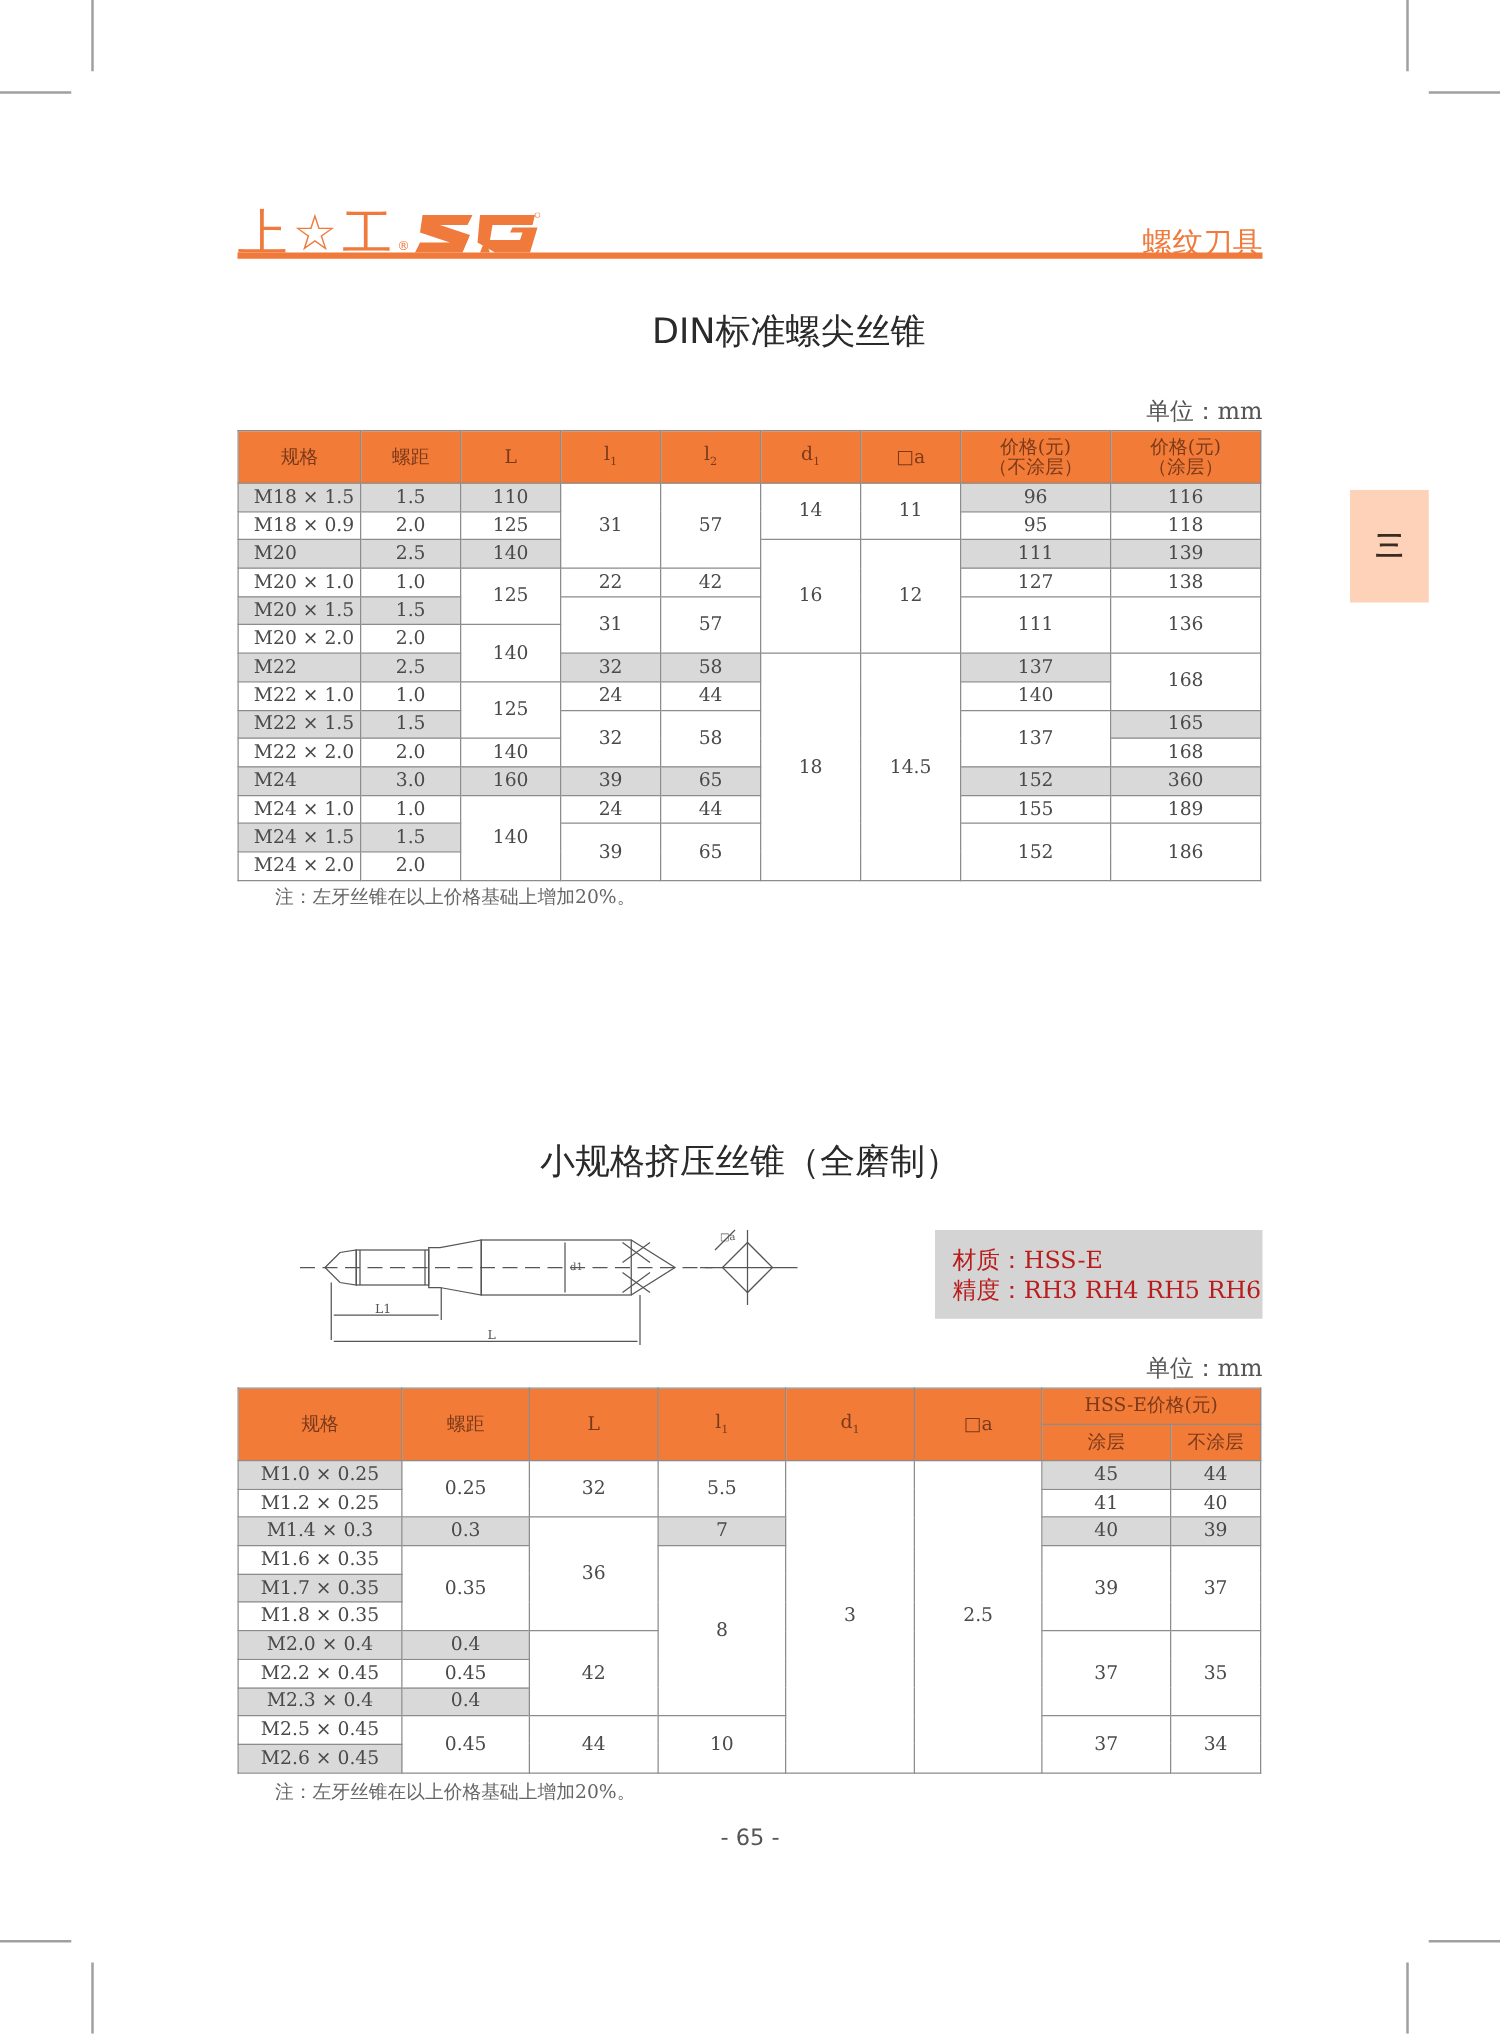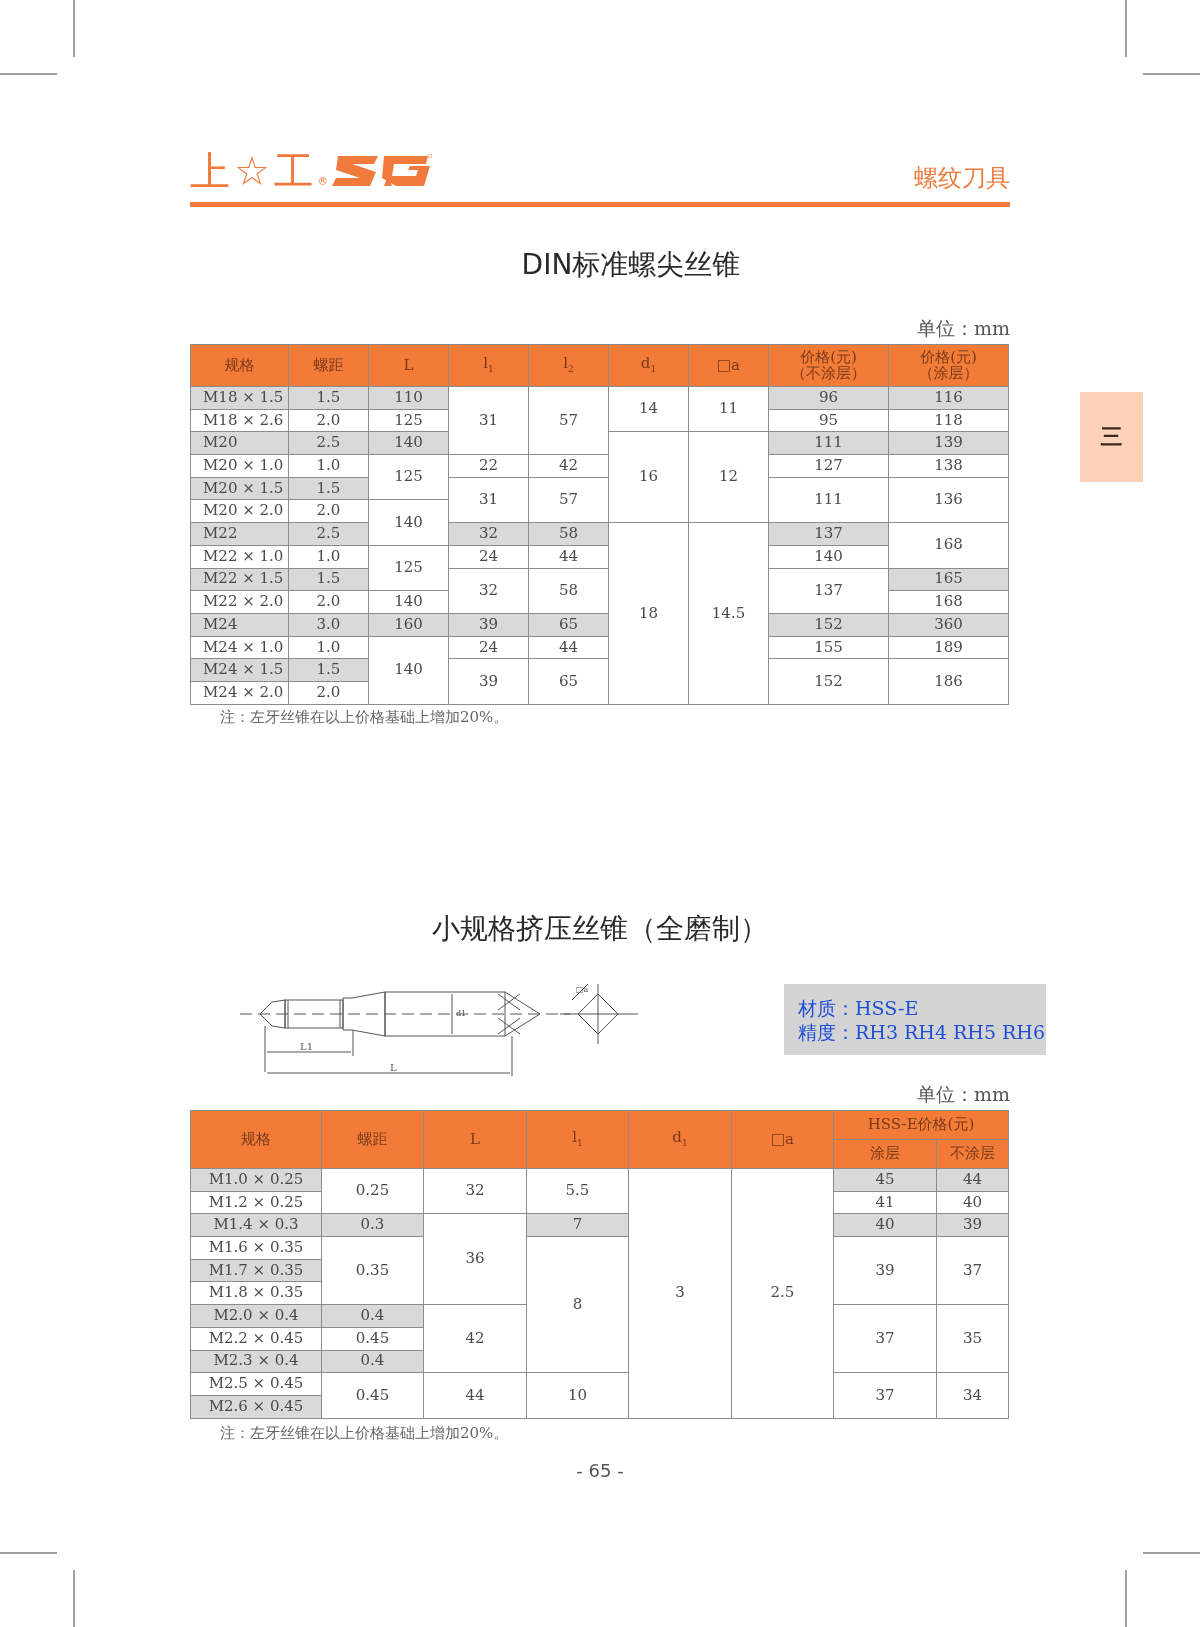--- a/index.html
+++ b/index.html
@@ -1,21 +1,21 @@
 <!DOCTYPE html>
 <html><head>
 <meta charset="utf-8">
 <style>
   * { box-sizing: border-box; margin: 0; padding: 0; }
   html, body { width: 1200px; height: 1627px; background: #ffffff; }
   body { position: relative; font-family: "DejaVu Serif", "Liberation Serif", serif; color: #3c3c3c; overflow: hidden; }
 
   .crop { position: absolute; background: #a0a0a0; }
 
-  .header { position: absolute; left: 190px; top: 148px; width: 820px; height: 60px; text-decoration: underline; }
+  .header { position: absolute; left: 190px; top: 164px; width: 820px; height: 60px; text-decoration: underline; }
   .logo-cn { position: absolute; left: 0; top: 0; font-family: "DejaVu Sans", sans-serif; font-size: 40px; color: #f07a3c; letter-spacing: 4px; line-height: 46px; }
   .logo-cn .reg { font-size: 10px; letter-spacing: 0; }
   .logo-sg { position: absolute; left: 142px; top: 6px; width: 100px; height: 34px; }
   .header-cat { position: absolute; right: 0; top: 14px; font-family: "DejaVu Sans", sans-serif; font-size: 24px; color: #f07a3c; }
   .header-rule { position: absolute; left: 190px; top: 202px; width: 820px; height: 5px; background: #f07a3c; }
 
   .side-tab { position: absolute; left: 1080px; top: 392px; width: 63px; height: 90px; background: #fdd2b8; display: flex; align-items: center; justify-content: center; font-family: "DejaVu Sans", sans-serif; font-size: 22px; color: #3b2a1f; font-weight: bold; }
 
   .sec-title { position: absolute; left: 0; width: 1200px; text-align: center; font-family: "DejaVu Sans", sans-serif; font-size: 28px; color: #2a2a2a; }
   .unit { position: absolute; right: 190px; font-size: 19px; color: #555; }
@@ -23,21 +23,21 @@
 
   table { position: absolute; border-collapse: collapse; table-layout: fixed; font-size: 15px; color: #4a4a4a; }
   td, th { border: 1px solid #8c8c8c; text-align: center; vertical-align: middle; font-weight: normal; padding: 0; line-height: 1.05; }
   th { background: #f27b38; color: #7a3a1a; font-size: 15px; }
   td.g { background: #d9d9d9; }
   td.w { background: #ffffff; }
   td.l { text-align: left; padding-left: 12px; }
   sub { font-size: 9px; }
 
   .diagram { position: absolute; left: 240px; top: 980px; width: 400px; height: 100px; }
-  .spec-box { position: absolute; left: 748px; top: 984px; width: 262px; height: 71px; background: #d4d4d4; padding: 12px 0 0 14px; font-size: 19px; color: #1d4ed8; line-height: 24px; margin-left: 36px; }
+  .spec-box { position: absolute; left: 748px; top: 984px; width: 262px; height: 71px; background: #d4d4d4; padding: 12px 0 0 14px; font-size: 19px; color: #b91c1c; line-height: 24px; }
 
   .page-num { position: absolute; left: 0; width: 1200px; top: 1460px; text-align: center; font-family: "DejaVu Sans", sans-serif; font-size: 18px; color: #555; }
 </style>
 </head>
 <body>
 
 <div class="crop" style="left:73px;top:0;width:2px;height:57px;"></div>
 <div class="crop" style="left:0;top:73px;width:57px;height:2px;"></div>
 <div class="crop" style="left:1125px;top:0;width:2px;height:57px;"></div>
 <div class="crop" style="left:1143px;top:73px;width:57px;height:2px;"></div>
@@ -96,21 +96,21 @@
     <td class="g">1.5</td>
     <td class="g">110</td>
     <td class="w" rowspan="3">31</td>
     <td class="w" rowspan="3">57</td>
     <td class="w" rowspan="2">14</td>
     <td class="w" rowspan="2">11</td>
     <td class="g">96</td>
     <td class="g">116</td>
   </tr>
   <tr style="height:22.7px;">
-    <td class="w l">M18 × 2.6</td>
+    <td class="w l">M18 × 0.9</td>
     <td class="w">2.0</td>
     <td class="w">125</td>
     <td class="w">95</td>
     <td class="w">118</td>
   </tr>
   <tr style="height:22.7px;">
     <td class="g l">M20</td>
     <td class="g">2.5</td>
     <td class="g">140</td>
     <td class="w" rowspan="4">16</td>

